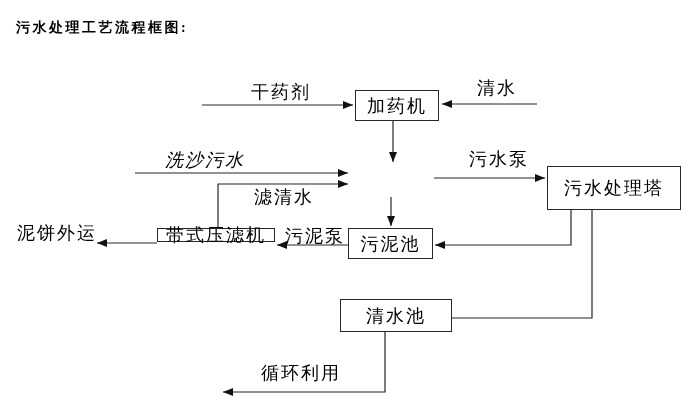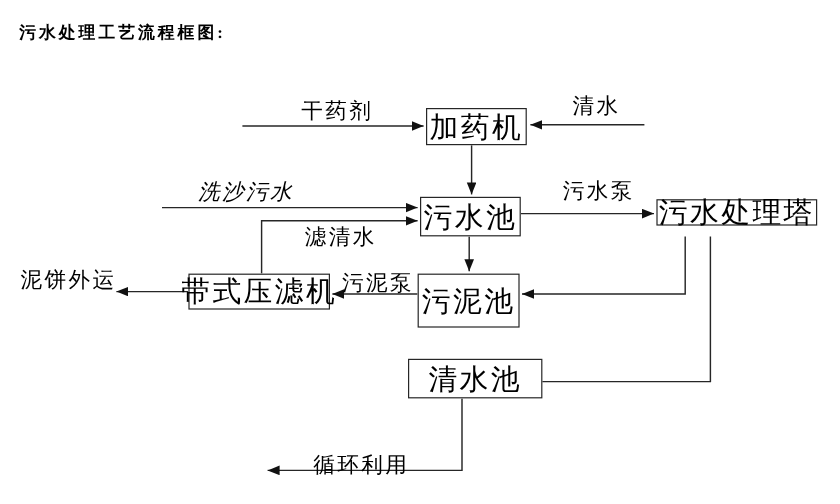--- a/index.html
+++ b/index.html
@@ -11,44 +11,44 @@
   .stage{position:relative;width:700px;height:420px;background:#ffffff;overflow:hidden;}
   .title{
     position:absolute;left:16px;top:19px;
     font-size:14px;font-weight:bold;letter-spacing:2.5px;
     white-space:nowrap;
   }
   .box{
     position:absolute;box-sizing:border-box;
     border:1.4px solid #262626;background:#ffffff;
     display:flex;align-items:center;justify-content:center;
-    font-size:24px;letter-spacing:2px;white-space:nowrap;
+    font-size:18px;letter-spacing:2px;white-space:nowrap;
   }
   .lbl{
     position:absolute;font-size:18px;letter-spacing:2px;white-space:nowrap;
     line-height:1;
   }
   svg.connectors{position:absolute;left:0;top:0;}
   
   #b-dosing{left:355px;top:90px;width:84px;height:31px;}
   #b-sewage{left:350px;top:164px;width:84px;height:33px;}
-  #b-tower{left:547px;top:166px;width:134px;height:22px;}
-  #b-belt{left:157px;top:228px;width:118px;height:30px;}
-  #b-sludge{left:348px;top:228px;width:85px;height:45px;text-align:right;}
+  #b-tower{left:547px;top:166px;width:134px;height:44px;}
+  #b-belt{left:157px;top:228px;width:118px;height:14px;}
+  #b-sludge{left:348px;top:228px;width:85px;height:31px;text-align:right;}
   #b-clean{left:340px;top:299px;width:112px;height:33px;}
   
   #l-dry{left:251px;top:83px;text-align:right;}
   #l-cw{left:477px;top:79px;}
   #l-sand{left:165px;top:151px;font-style:italic;}
   #l-filtered{left:254px;top:188px;}
   #l-spump{left:469px;top:150px;}
   #l-bottom{left:466px;top:223px;}
   #l-slpump{left:285px;top:227px;}
   #l-mud{left:17px;top:224px;}
-  #l-recycle{left:261px;top:364px;margin-top:14px;}
+  #l-recycle{left:261px;top:364px;}
 </style>
 </head>
 <body>
 
 <div class="stage">
 
   <div class="title">污水处理工艺流程框图:</div>
 
   <svg class="connectors" width="700" height="420" viewBox="0 0 700 420">
     <defs>
@@ -64,21 +64,20 @@
     <path d="M434 178 H545" stroke="#262626" stroke-width="1.2" fill="none" marker-end="url(#ah)"></path>
     <path d="M391 197 V226" stroke="#262626" stroke-width="1.2" fill="none" marker-end="url(#ah)"></path>
     <path d="M571 197 V245 H435" stroke="#262626" stroke-width="1.2" fill="none" marker-end="url(#ah)"></path>
     <path d="M348 245 H277" stroke="#262626" stroke-width="1.2" fill="none" marker-end="url(#ah)"></path>
     <path d="M157 243 H97" stroke="#262626" stroke-width="1.2" fill="none" marker-end="url(#ah)"></path>
     <path d="M592 197 V318 H435" stroke="#262626" stroke-width="1.2" fill="none" marker-end="url(#ah)"></path>
     <path d="M385 332 V392 H223" stroke="#262626" stroke-width="1.2" fill="none" marker-end="url(#ah)"></path>
   </svg>
 
   <div class="box" id="b-dosing">加药机</div>
-  <div class="box" id="b-sewage">污水池</div>
   <div class="box" id="b-tower">污水处理塔</div>
   <div class="box" id="b-belt">带式压滤机</div>
   <div class="box" id="b-sludge">污泥池</div>
   <div class="box" id="b-clean">清水池</div>
 
   <div class="lbl" id="l-dry">干药剂</div>
   <div class="lbl" id="l-cw">清水</div>
   <div class="lbl" id="l-sand">洗沙污水</div>
   <div class="lbl" id="l-filtered">滤清水</div>
   <div class="lbl" id="l-spump">污水泵</div>

